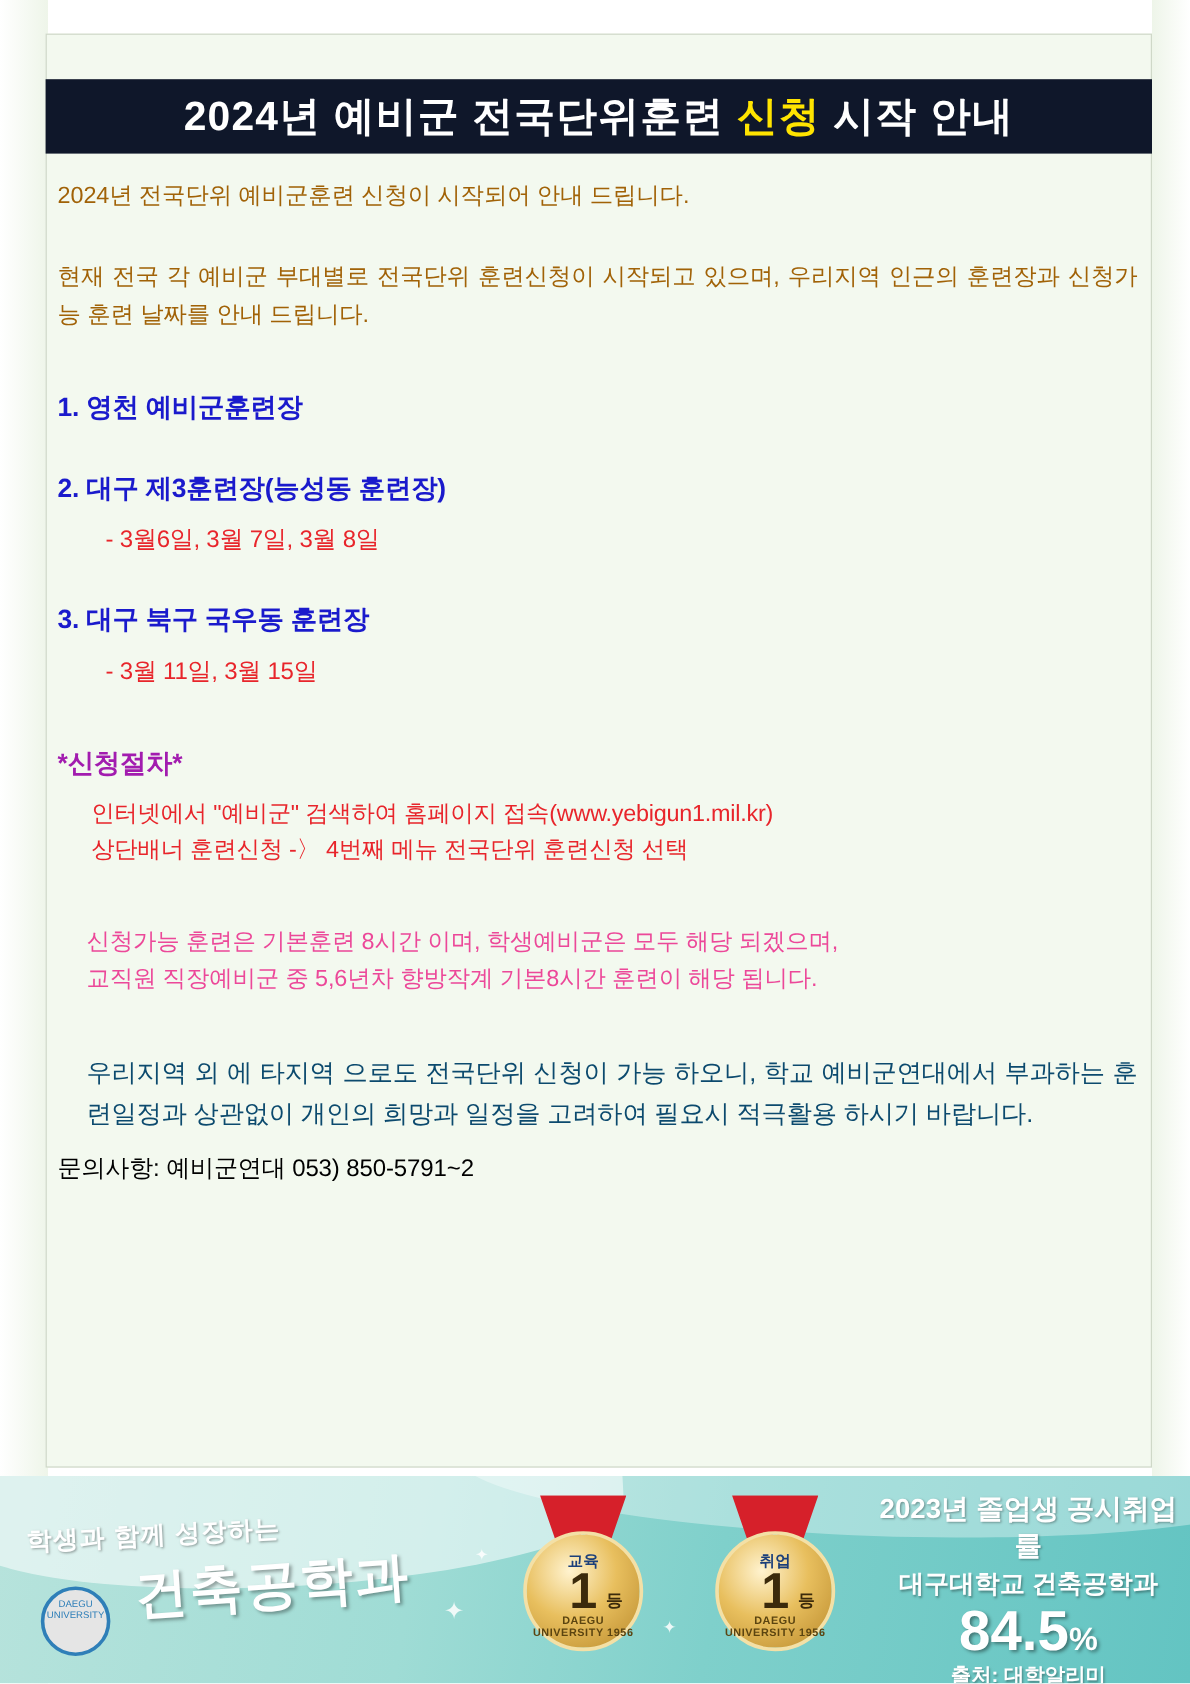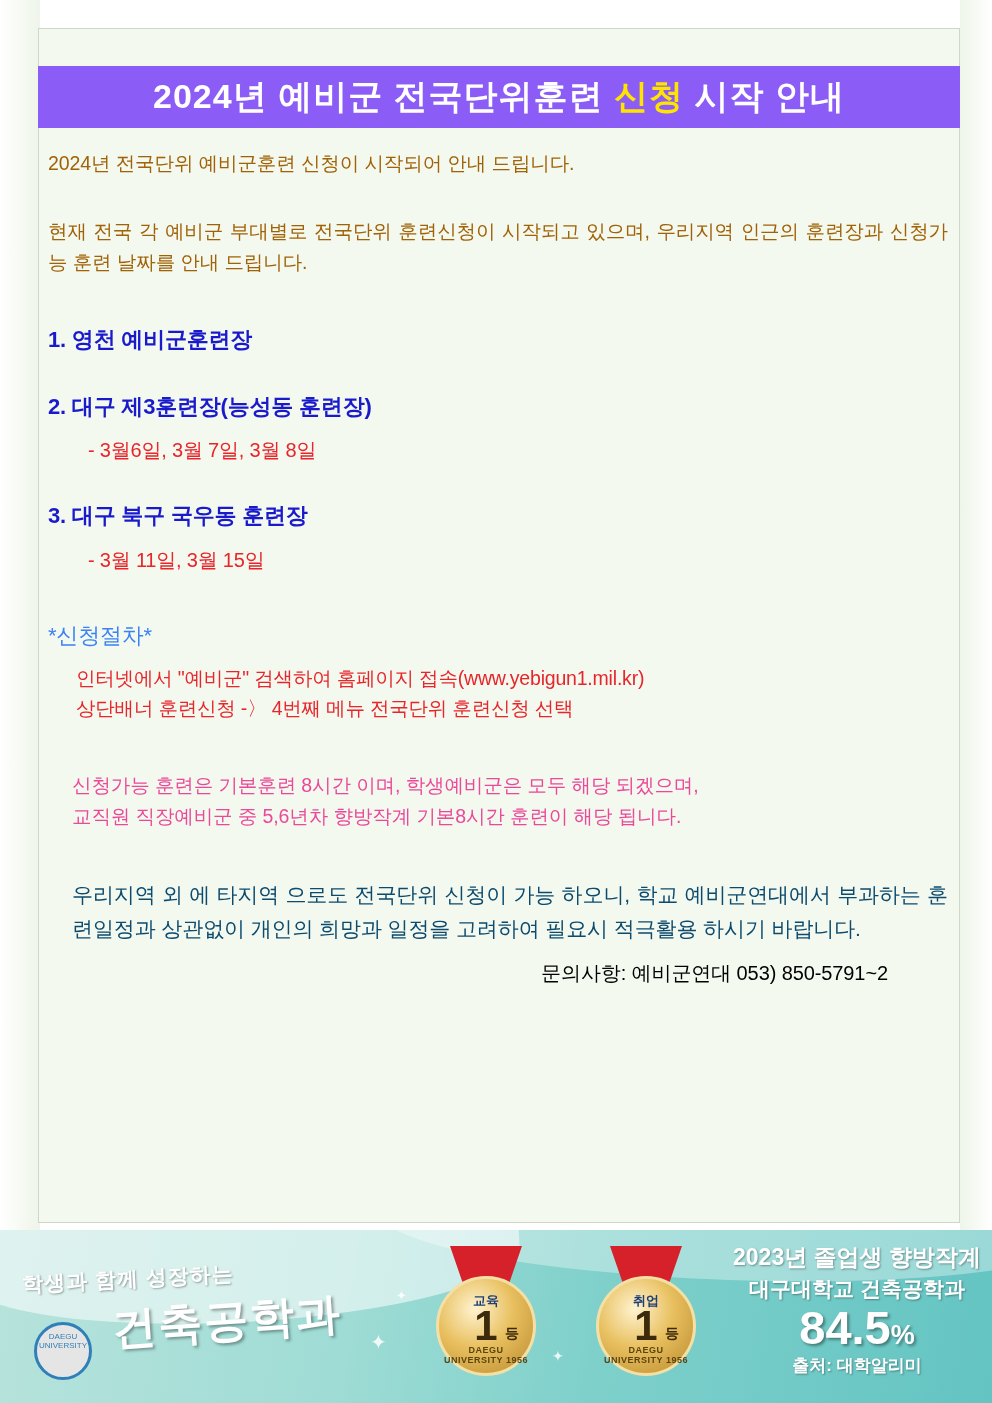--- a/index.html
+++ b/index.html
@@ -47,21 +47,21 @@
     width: 32px; height: 1403px;
     background: linear-gradient(to left,#ffffff,#eef5e9);
   }
 
   .title-bar {
     position: absolute;
     left: 38px;
     top: 66px;
     width: 922px;
     height: 62px;
-    background: #8b5cf6;
+    background: #0f172a;
     display: flex;
     align-items: center;
     justify-content: center;
     box-sizing: border-box;
   }
   .title-text {
     font-size: 34px;
     font-weight: bold;
     color: #ffffff;
     letter-spacing: 1px;
@@ -103,22 +103,22 @@
     font-size: 20px;
     color: #e8252b;
     line-height: 1.45;
     padding-left: 40px;
     margin-top: 14px;
     letter-spacing: -0.2px;
   }
 
   .proc-title {
     font-size: 22px;
-    font-weight: normal;
-    color: #3b82f6;
+    font-weight: bold;
+    color: #a21caf;
     letter-spacing: -0.2px;
   }
   .proc-line {
     font-size: 19.5px;
     color: #e8252b;
     line-height: 1.55;
     padding-left: 28px;
     letter-spacing: -0.2px;
   }
 
@@ -135,21 +135,21 @@
     color: #0c4a6e;
     line-height: 1.62;
     padding-left: 24px;
     text-align: justify;
     letter-spacing: -0.1px;
   }
 
   .contact {
     font-size: 20px;
     color: #000000;
-    text-align: right;
+    text-align: left;
     padding-right: 60px;
     letter-spacing: -0.1px;
   }
 
   
   .banner {
     position: absolute;
     left: 0;
     top: 1230px;
     width: 992px;
@@ -415,20 +415,20 @@
       <div class="ribbon"></div>
       <div class="medal-circle">
         <div class="medal-top-label">취업</div>
         <div class="medal-num">1</div>
         <div class="medal-deung">등</div>
         <div class="medal-univ">DAEGU UNIVERSITY 1956</div>
       </div>
     </div>
 
     <div class="stats">
-      <div class="stats-year">2023년 졸업생 향방작계</div>
+      <div class="stats-year">2023년 졸업생 공시취업률</div>
       <div class="stats-dept">대구대학교 건축공학과</div>
       <div class="stats-rate"><span>84.5</span><span class="pct">%</span></div>
       <div class="stats-src">출처: 대학알리미</div>
     </div>
   </div>
 
 </div>
 
 </body></html>

